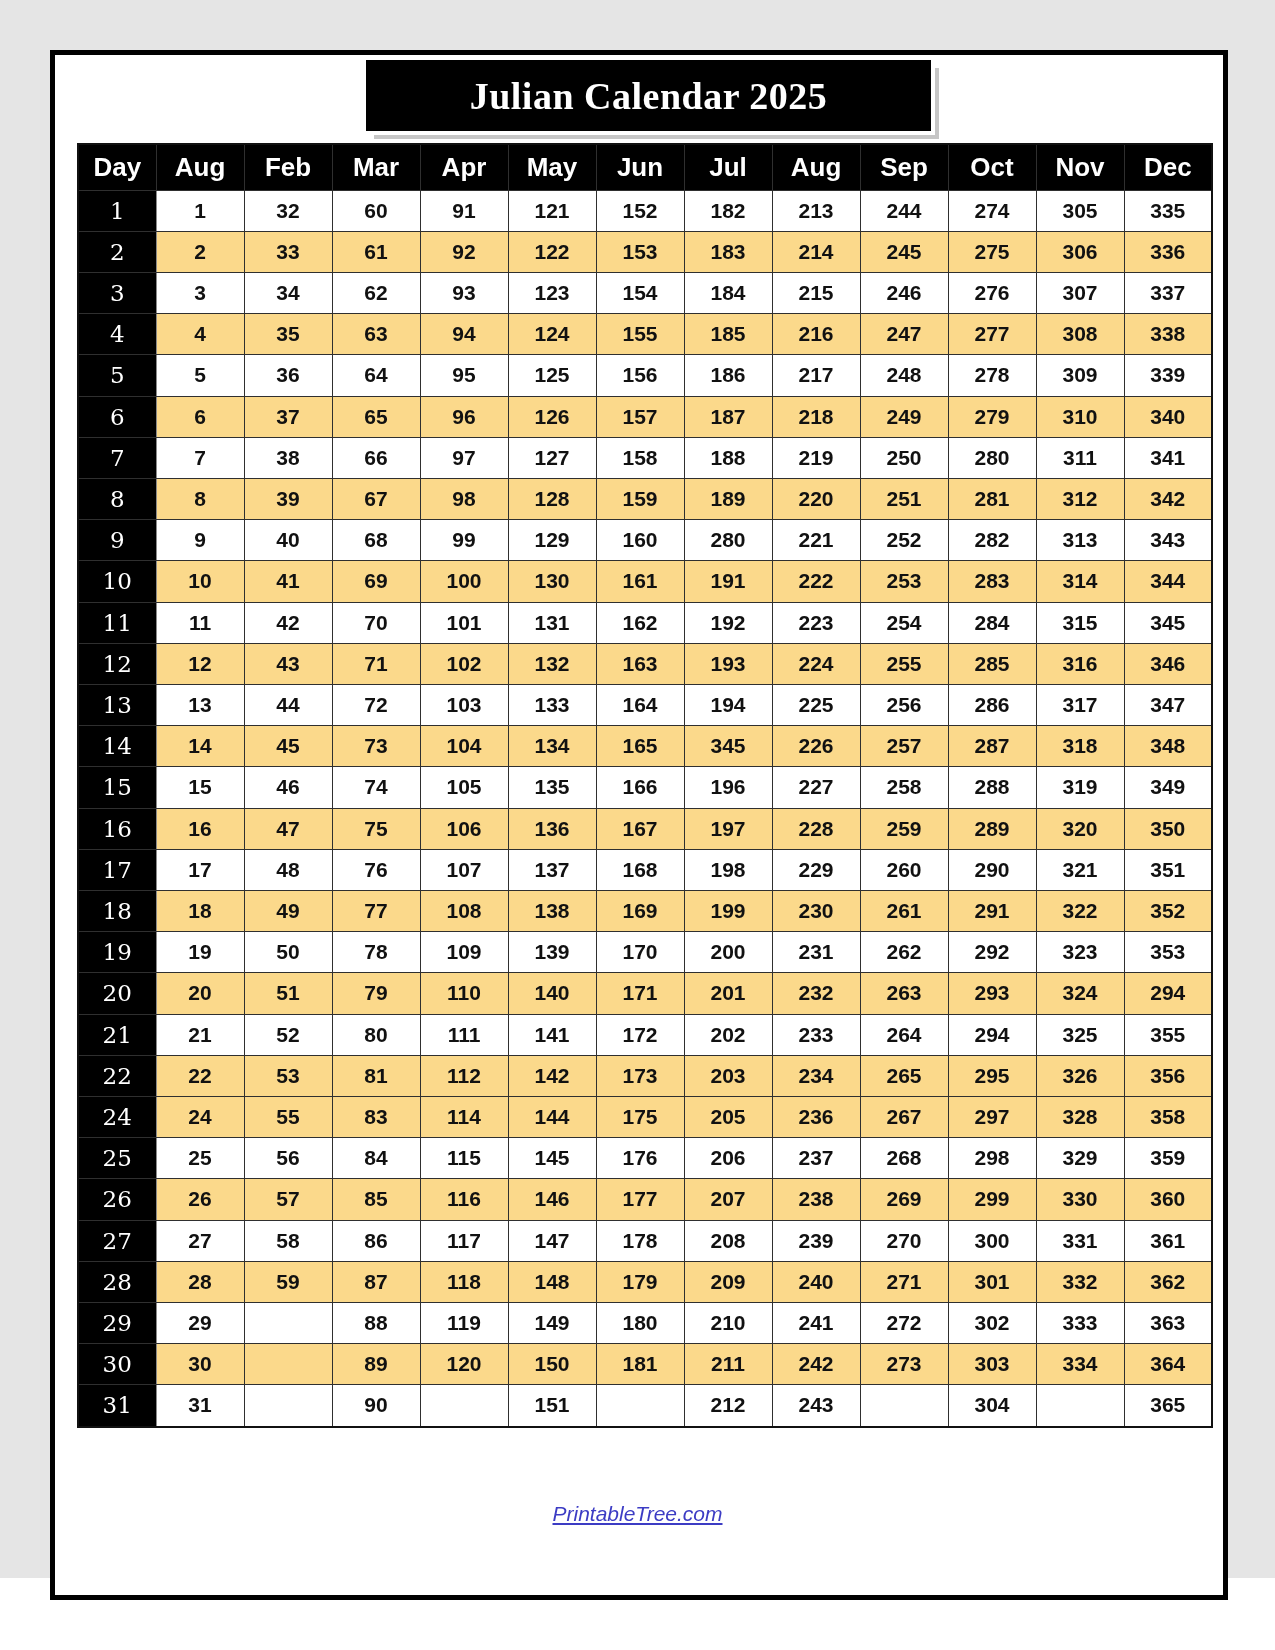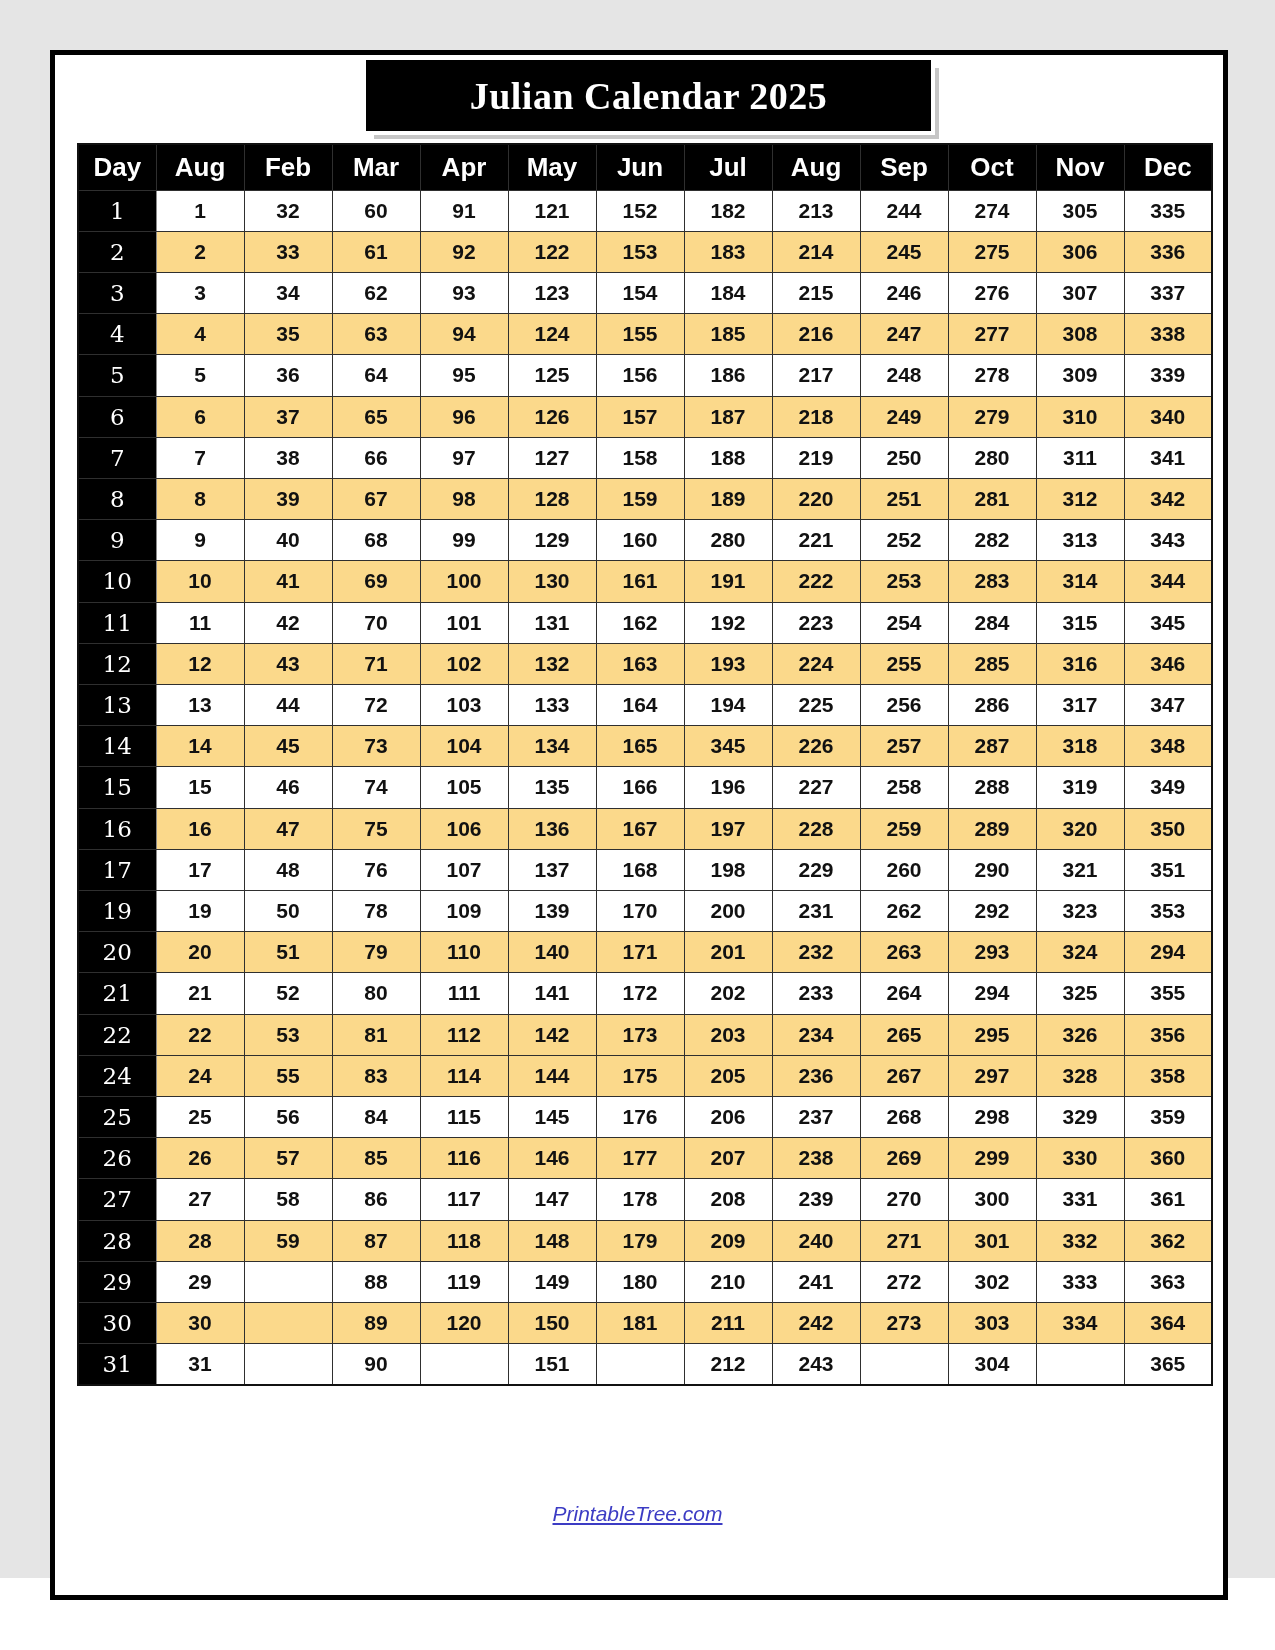--- a/index.html
+++ b/index.html
@@ -363,20 +363,35 @@
           <td>107</td>
           <td>137</td>
           <td>168</td>
           <td>198</td>
           <td>229</td>
           <td>260</td>
           <td>290</td>
           <td>321</td>
           <td>351</td>
         </tr>
+        <tr class="band">
+          <th class="day">18</th>
+          <td>18</td>
+          <td>49</td>
+          <td>77</td>
+          <td>108</td>
+          <td>138</td>
+          <td>169</td>
+          <td>199</td>
+          <td>230</td>
+          <td>261</td>
+          <td>291</td>
+          <td>322</td>
+          <td>352</td>
+        </tr>
         <tr>
           <th class="day">19</th>
           <td>19</td>
           <td>50</td>
           <td>78</td>
           <td>109</td>
           <td>139</td>
           <td>170</td>
           <td>200</td>
           <td>231</td>

